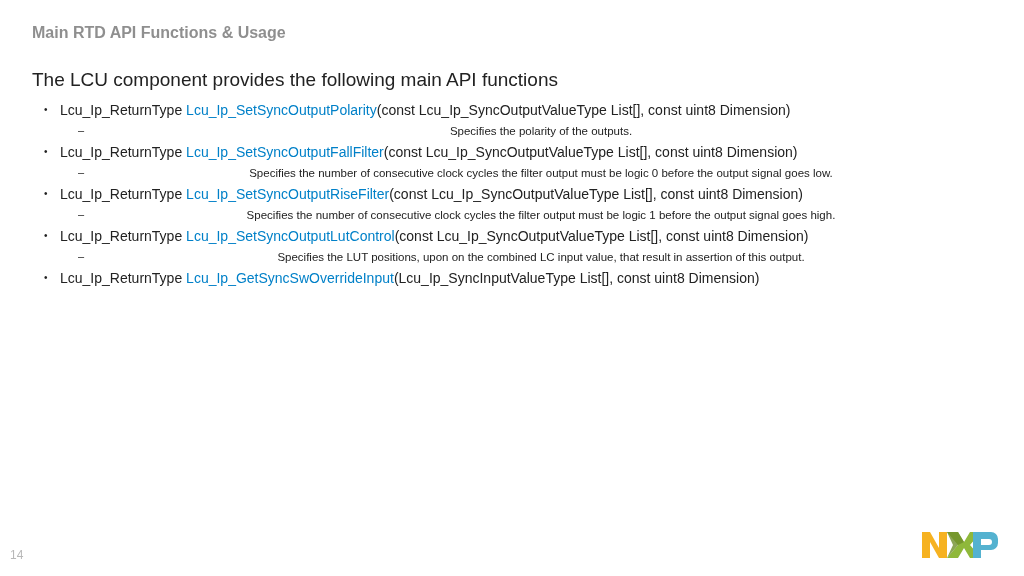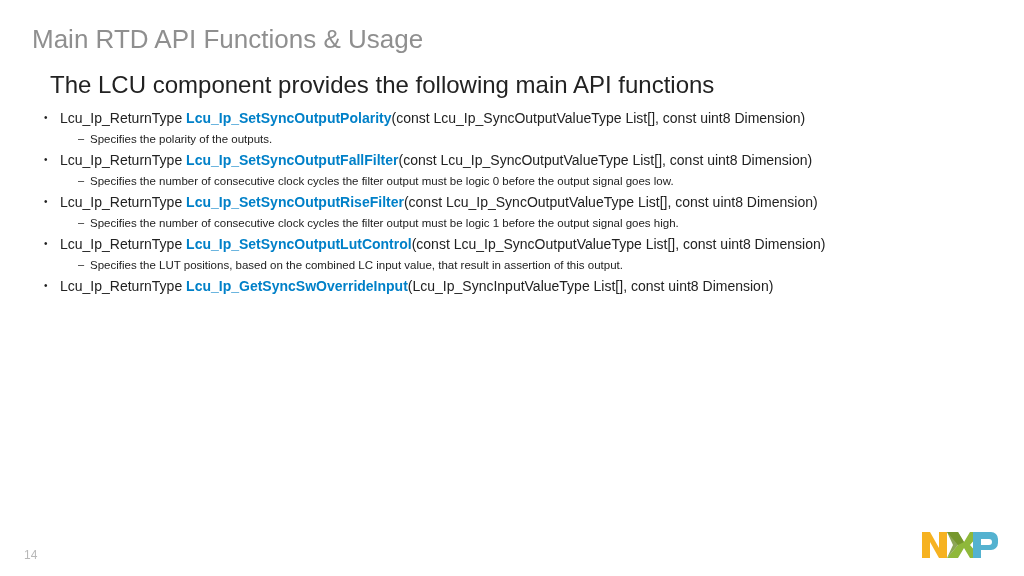--- a/index.html
+++ b/index.html
@@ -1,27 +1,27 @@
 <!DOCTYPE html>
 <html><head>
 <meta charset="utf-8">
 <style>
 * { margin: 0; padding: 0; box-sizing: border-box; }
 html, body { width: 1024px; height: 576px; font-family: Arial, Helvetica, sans-serif; background: #fff; overflow: hidden; }
 .slide { position: relative; width: 1024px; height: 576px; padding: 24px 32px 0 32px; }
-.title { font-size: 26px; font-weight: normal; color: #8f8f8f; margin-bottom: 16px; }
-.subtitle { font-size: 24px; color: #222; margin-bottom: 10px; margin-left: 18px; }
+.title { font-size: 16px; font-weight: bold; color: #8f8f8f; margin-bottom: 27px; }
+.subtitle { font-size: 19px; color: #222; margin-bottom: 10px; }
 ul.bullets { list-style: none; padding-left: 12px; }
 ul.bullets > li { position: relative; padding-left: 16px; font-size: 14px; color: #222; line-height: 1.35; margin-bottom: 2px; }
 ul.bullets > li::before { content: "•"; position: absolute; left: 0; top: 0; font-size: 10px; color: #222; line-height: 1.8; }
-ul.sub { list-style: none; padding-left: 18px; margin-top: 3px; margin-bottom: 4px; }
+ul.sub { list-style: none; padding-left: 18px; margin-top: 3px; margin-bottom: 4px; text-align: center; }
 ul.sub > li { position: relative; padding-left: 12px; font-size: 11.5px; color: #222; line-height: 1.4; }
 ul.sub > li::before { content: "–"; position: absolute; left: 0; top: 0; font-size: 11px; color: #222; }
-.fn { color: #0080c8; font-weight: bold; text-align: right; }
-.pagenum { position: absolute; left: 24px; bottom: 14px; font-size: 12px; color: #b8b8b8; }
+.fn { color: #0080c8; font-weight: normal; text-align: right; }
+.pagenum { position: absolute; left: 10px; bottom: 14px; font-size: 12px; color: #b8b8b8; }
 .logo { position: absolute; right: 26px; bottom: 12px; }
 </style>
 </head>
 <body>
 
 <div class="slide">
   <div class="title">Main RTD API Functions &amp; Usage</div>
   <div class="subtitle">The LCU component provides the following main API functions</div>
 
   <ul class="bullets">
@@ -39,21 +39,21 @@
     </li>
     <li>
       <span>Lcu_Ip_ReturnType </span><span class="fn">Lcu_Ip_SetSyncOutputRiseFilter</span><span>(const Lcu_Ip_SyncOutputValueType List[], const uint8 Dimension)</span>
       <ul class="sub">
           <li>Specifies the number of consecutive clock cycles the filter output must be logic 1 before the output signal goes high.</li>
         </ul>
     </li>
     <li>
       <span>Lcu_Ip_ReturnType </span><span class="fn">Lcu_Ip_SetSyncOutputLutControl</span><span>(const Lcu_Ip_SyncOutputValueType List[], const uint8 Dimension)</span>
       <ul class="sub">
-          <li>Specifies the LUT positions, based on the combined LC input value, that result in assertion of this output.</li>
+          <li>Specifies the LUT positions, upon on the combined LC input value, that result in assertion of this output.</li>
         </ul>
     </li>
     <li>
       <span>Lcu_Ip_ReturnType </span><span class="fn">Lcu_Ip_GetSyncSwOverrideInput</span><span>(Lcu_Ip_SyncInputValueType List[], const uint8 Dimension)</span>
     </li>
   </ul>
 
   <div class="pagenum">14</div>
 
   <div class="logo">

